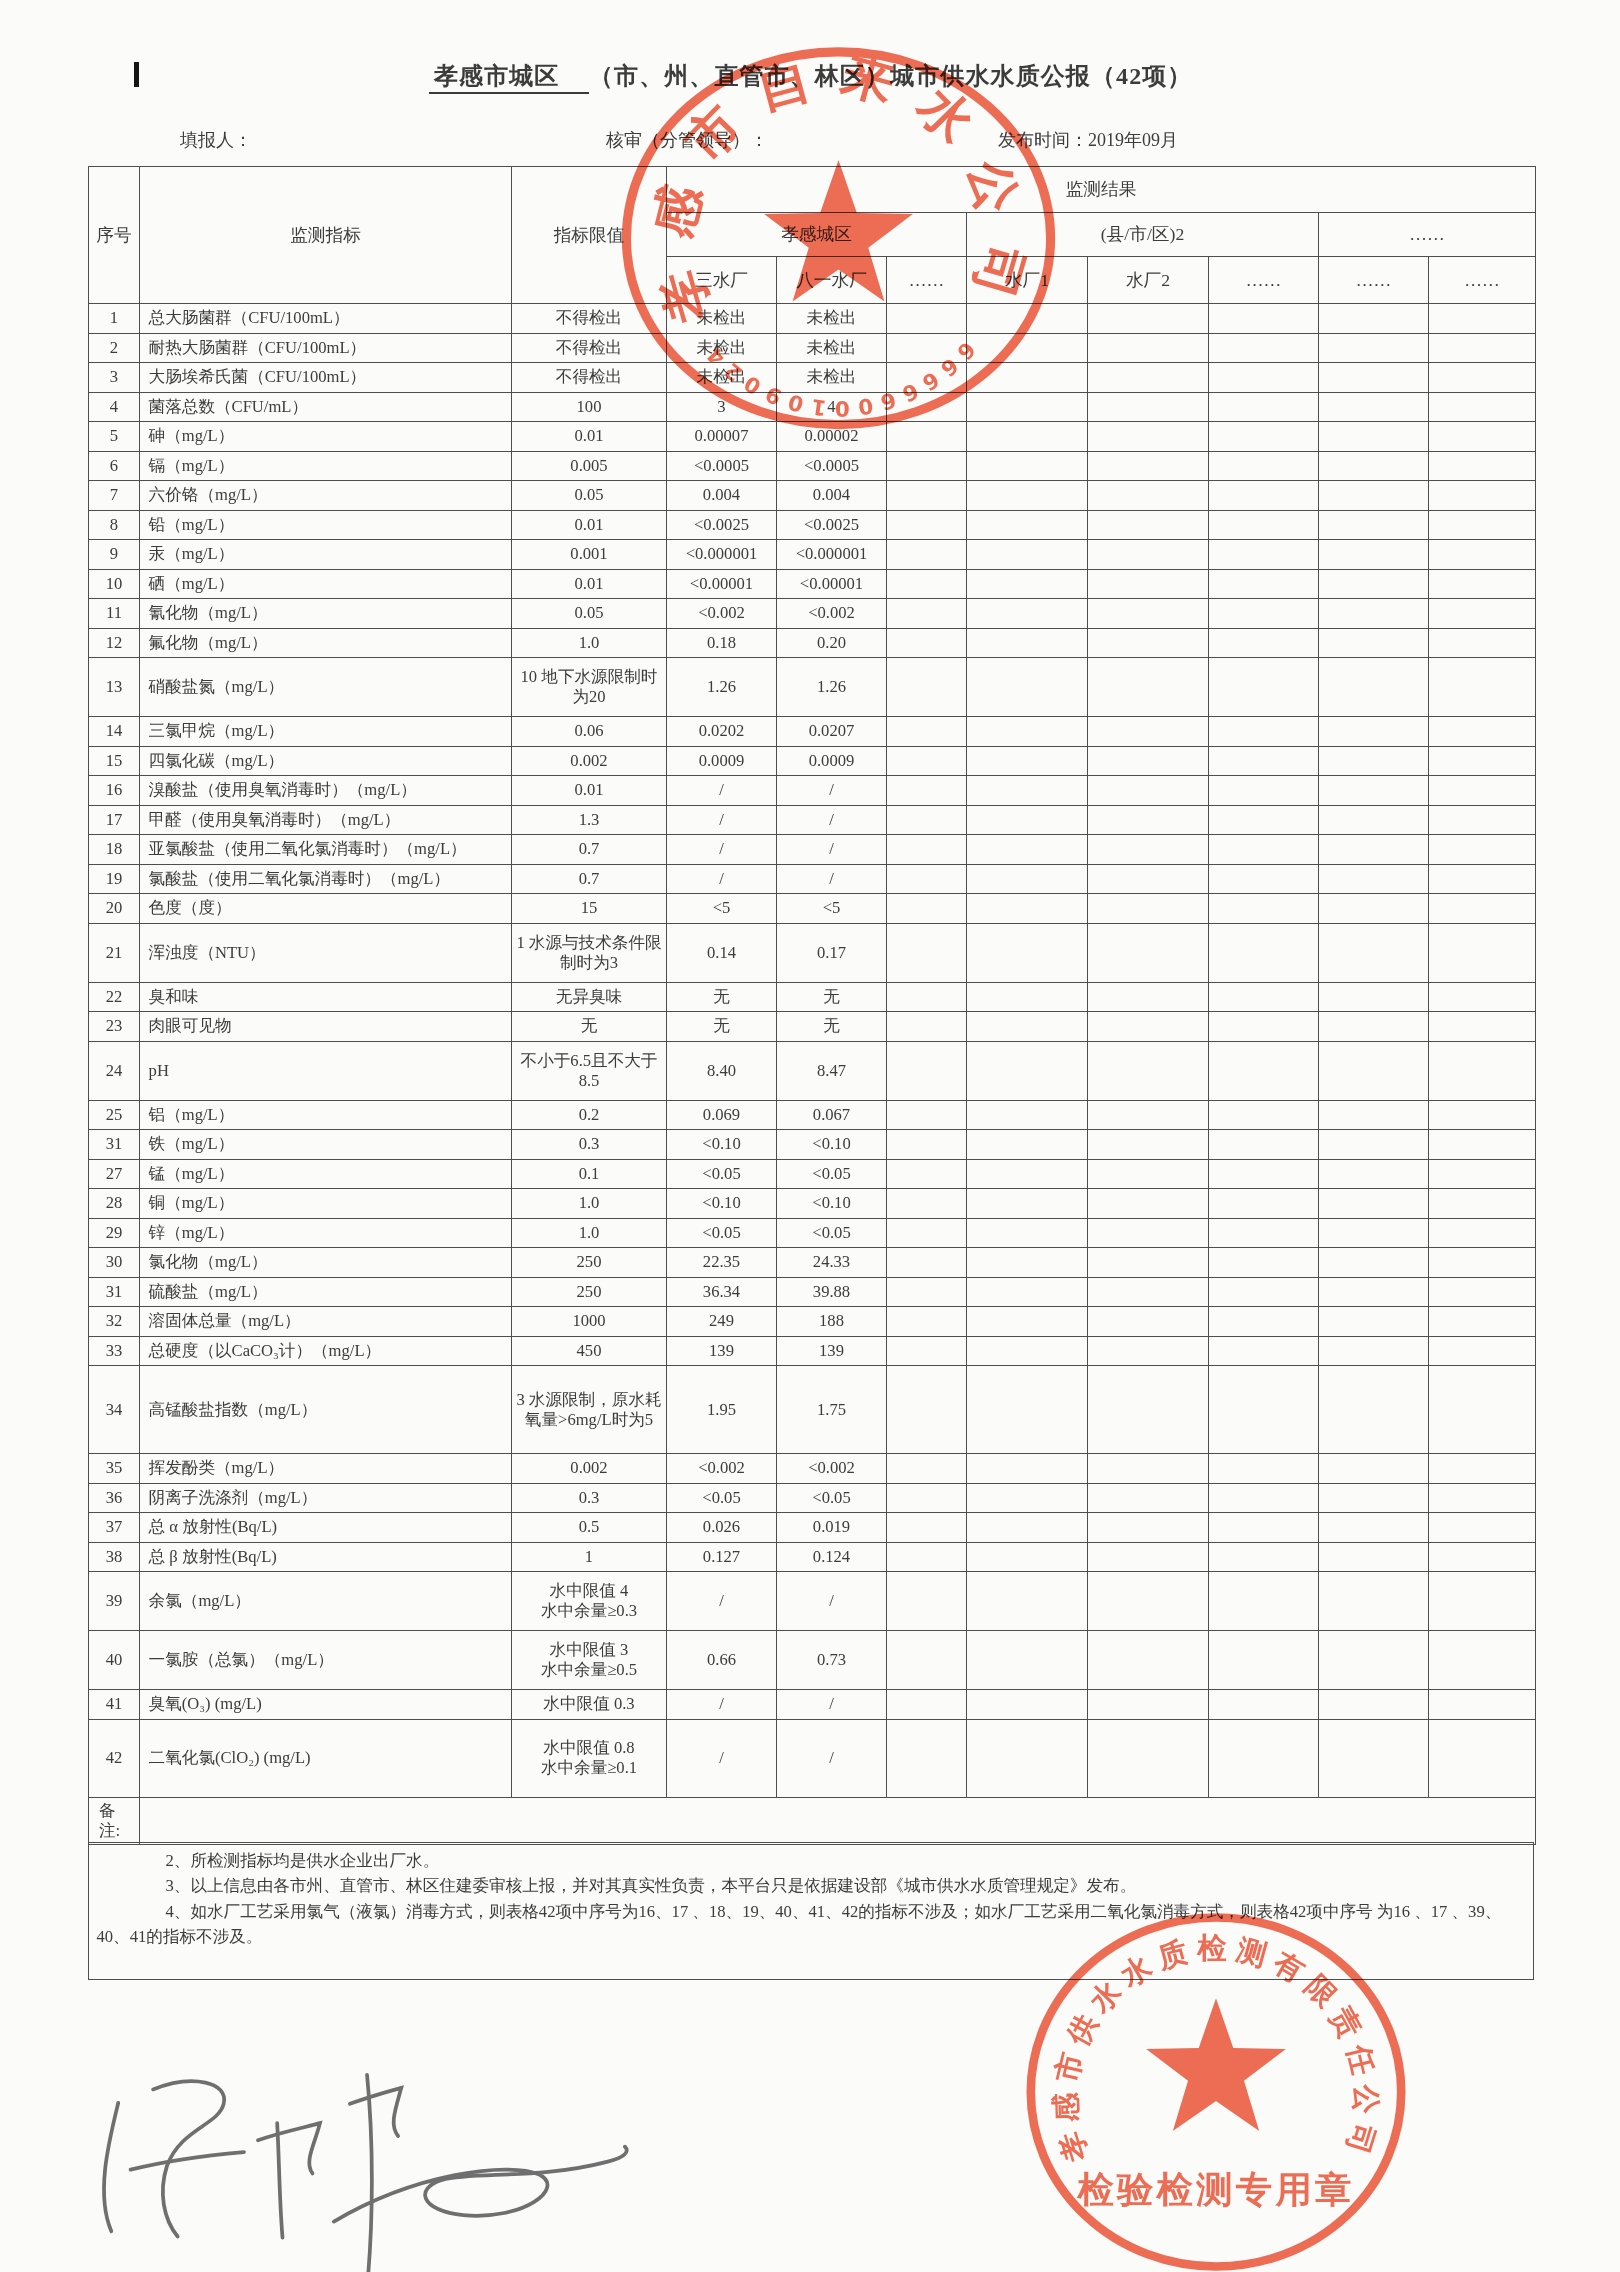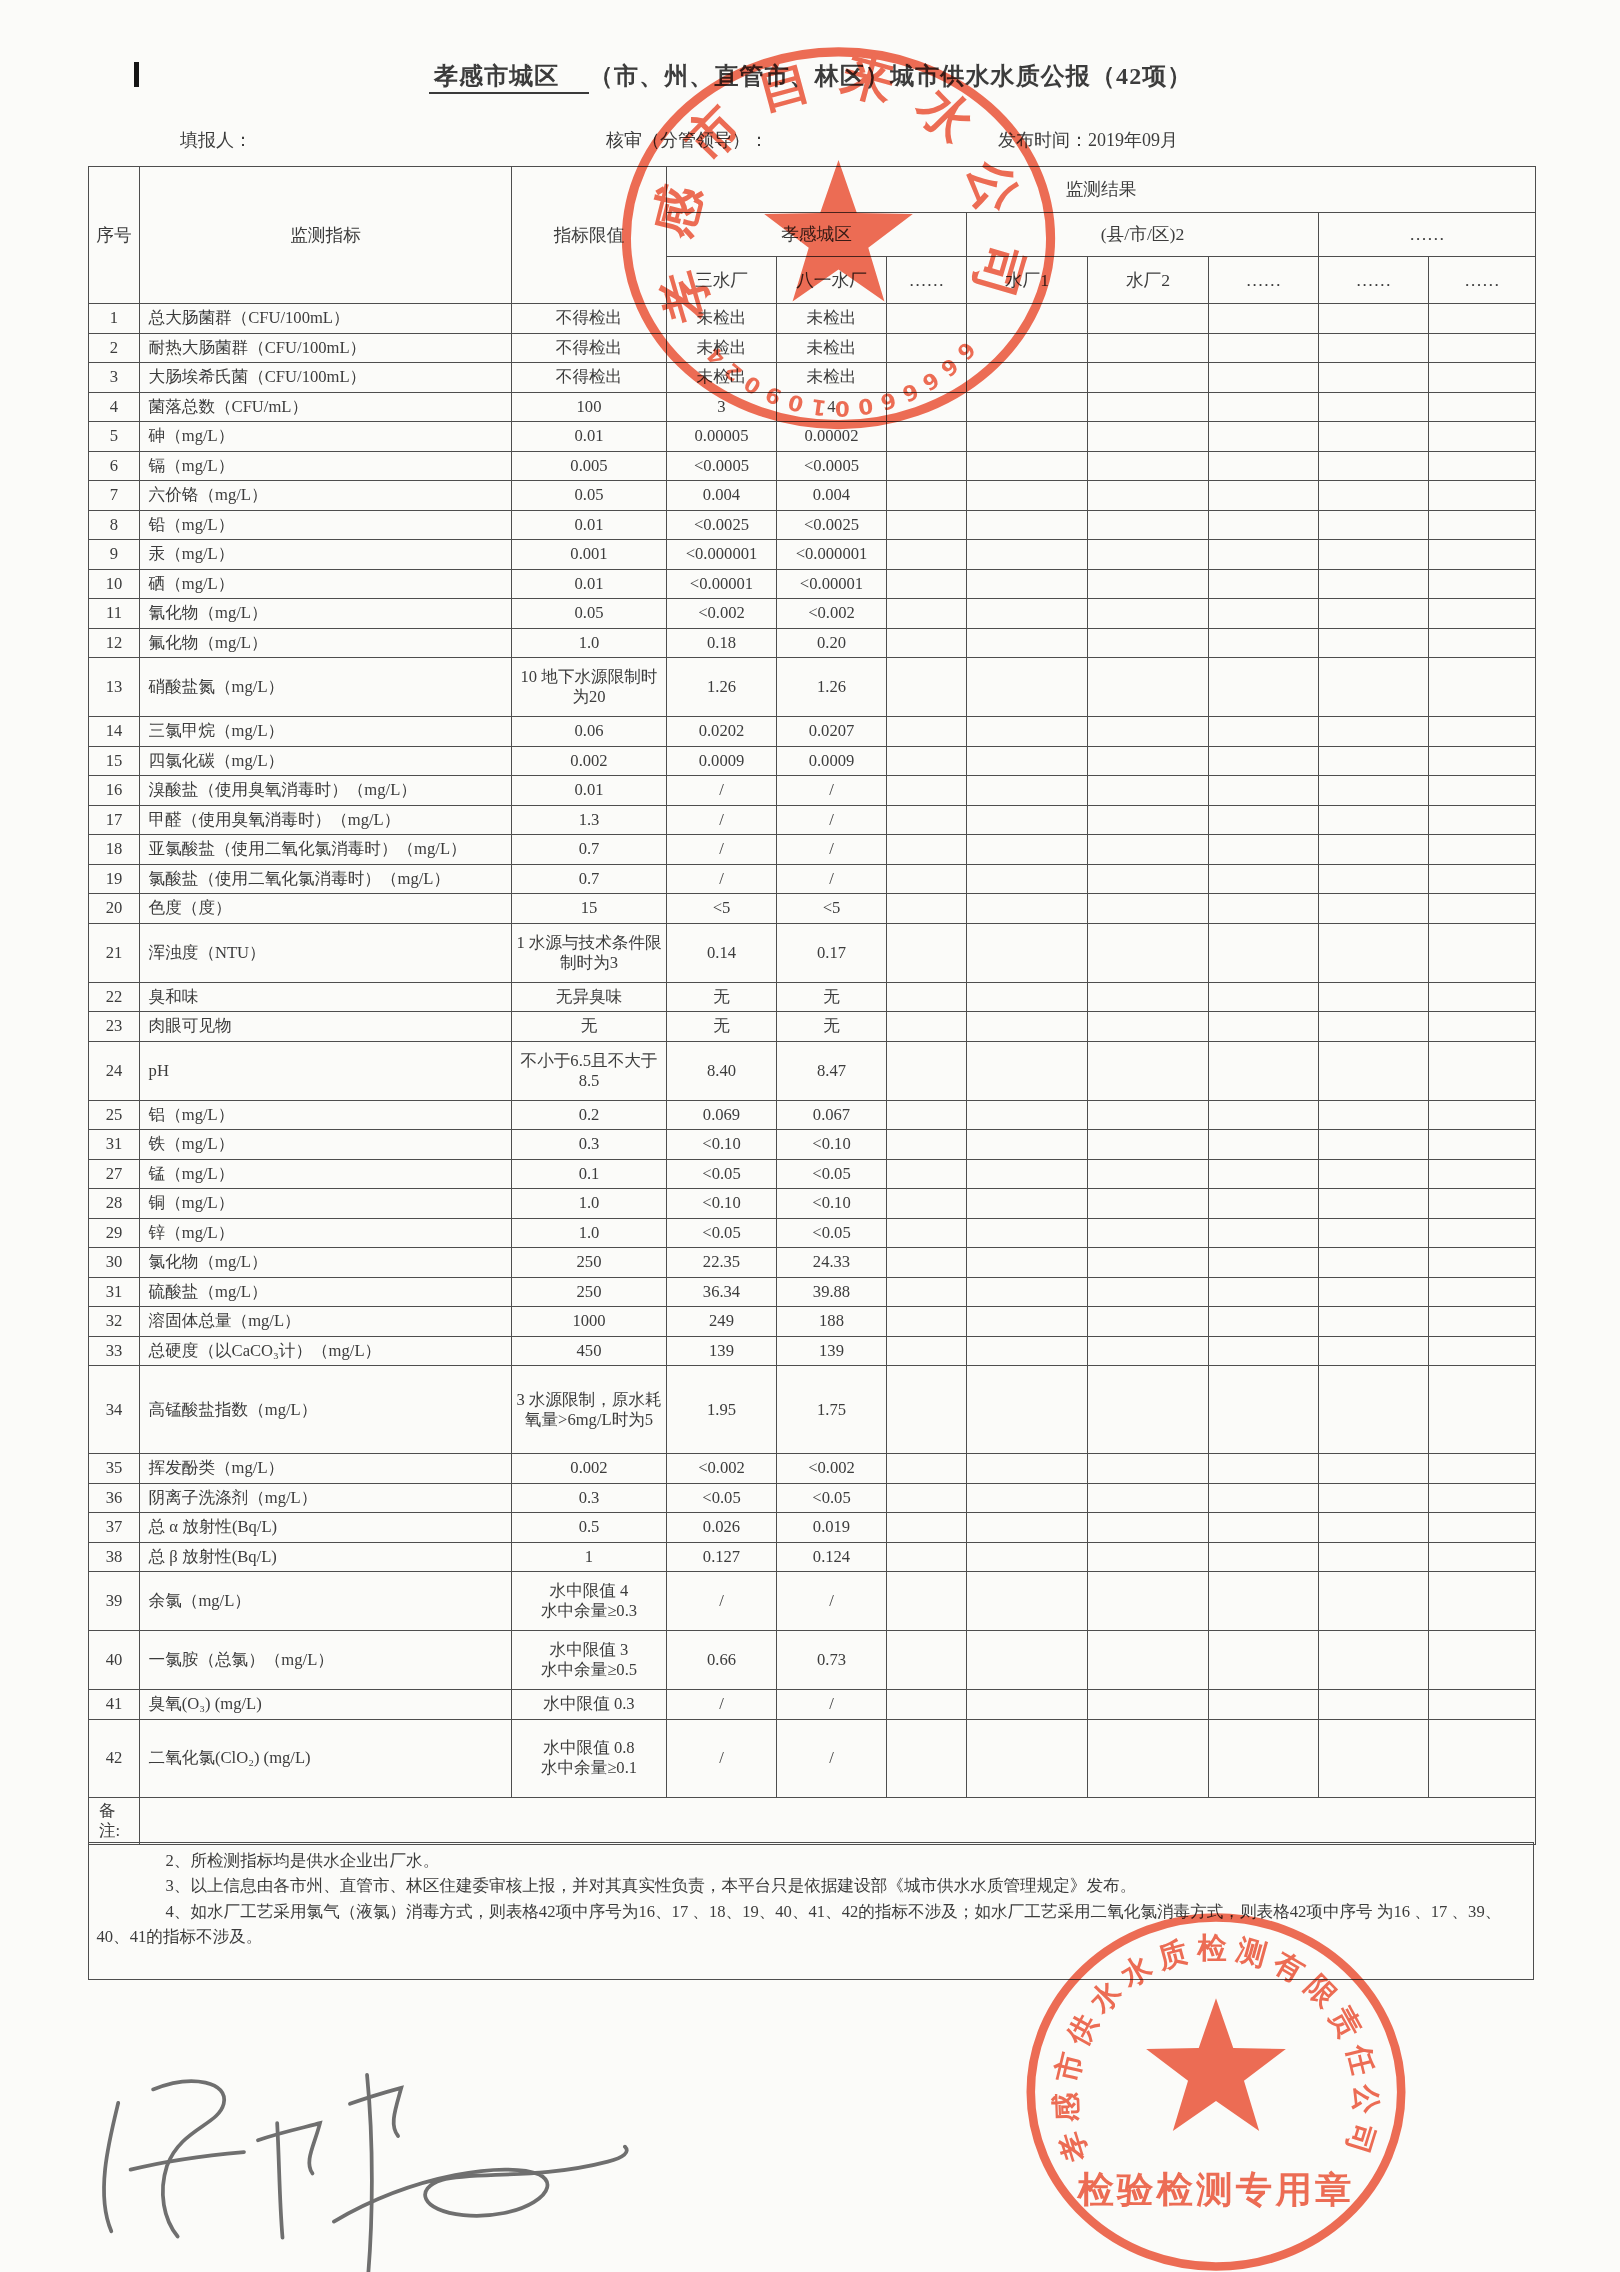--- a/index.html
+++ b/index.html
@@ -140,21 +140,21 @@
           <td></td>
           <td></td>
           <td></td>
           <td></td>
           <td></td>
         </tr>
         <tr>
           <td>5</td>
           <td class="ind">砷（mg/L）</td>
           <td class="limit">0.01</td>
-          <td>0.00005</td>
+          <td>0.00007</td>
           <td>0.00002</td>
           <td></td>
           <td></td>
           <td></td>
           <td></td>
           <td></td>
           <td></td>
         </tr>
         <tr>
           <td>6</td>

